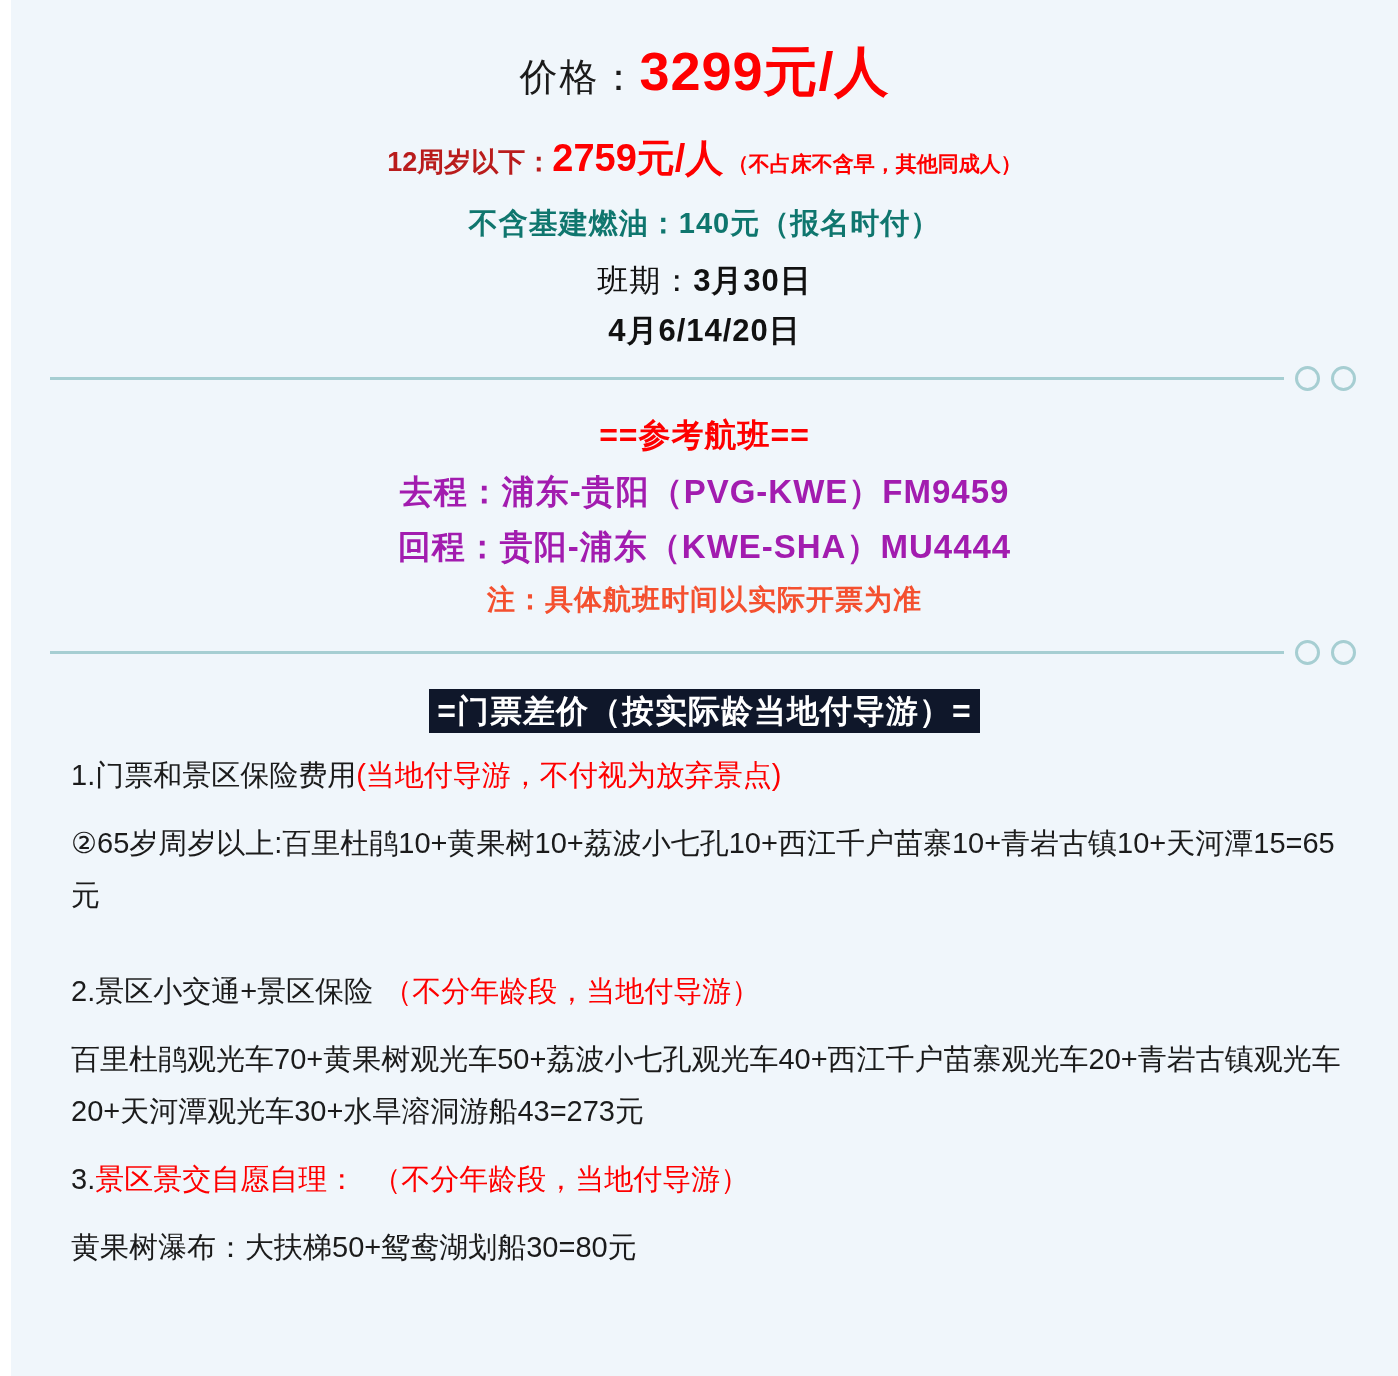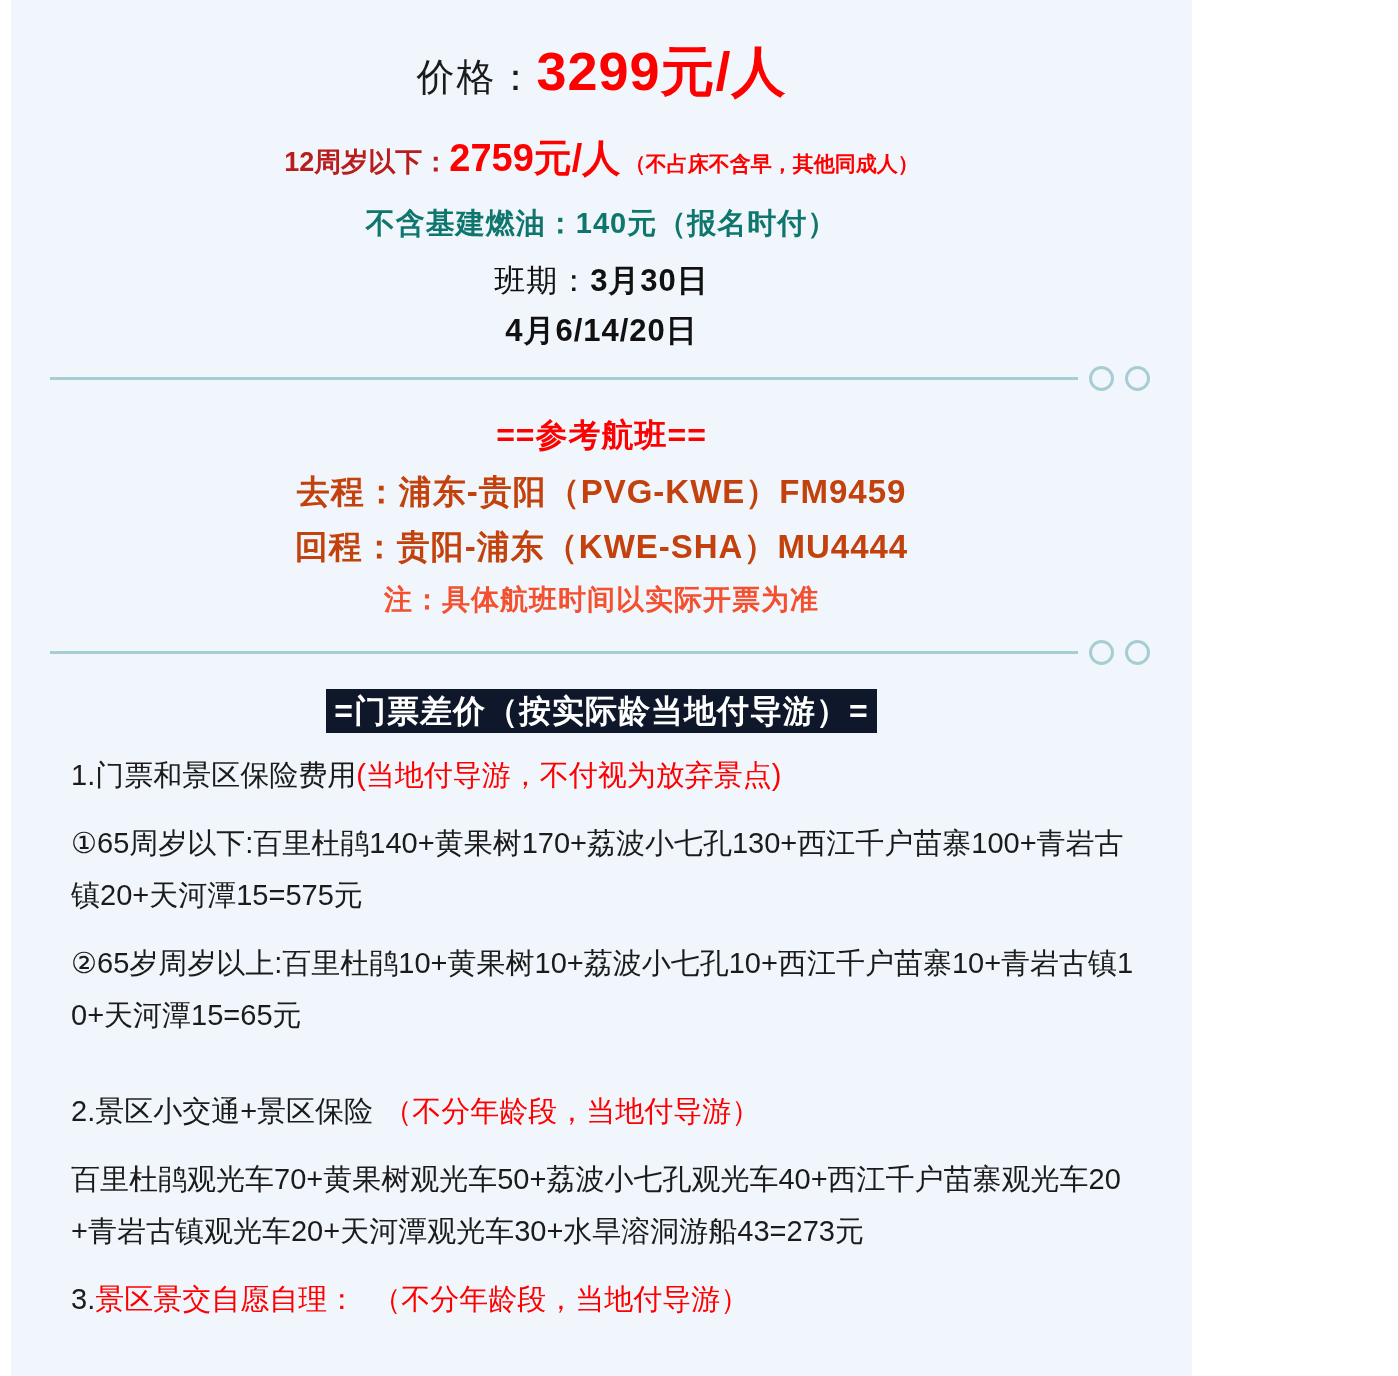--- a/index.html
+++ b/index.html
@@ -1,20 +1,20 @@
 <!DOCTYPE html>
 <html><head>
 <meta charset="utf-8">
 <style>
   html,body{margin:0;padding:0;background:#ffffff;}
   body{font-family:"Liberation Sans","DejaVu Sans",sans-serif;color:#1b1b1b;}
   .panel{
     position:relative;
     margin-left:11px;
-    width:1181px;
+    width:1387px;
     height:1376px;
     background:#f0f6fb;
     overflow:hidden;
     box-sizing:border-box;
   }
   .center{text-align:center;}
   
   .hero{padding-top:36px;}
   .price-line{line-height:70px;margin-bottom:16px;}
   .price-label{font-size:38px;font-weight:500;color:#1b1b1b;letter-spacing:2px;}
@@ -28,21 +28,21 @@
   .sched-label{font-weight:500;}
   
   .divider{display:flex;align-items:center;height:26px;padding-left:39px;padding-right:42px;}
   .divider .rule{flex:1;height:3px;background:#a6ced2;}
   .divider .dot{width:19px;height:19px;border:3px solid #a6ced2;border-radius:50%;margin-left:11px;background:transparent;box-sizing:content-box;}
   .divider-1{margin-top:9px;}
   .divider-2{margin-top:20px;}
   
   .flights{padding-top:24px;}
   .flights-title{font-size:32px;font-weight:bold;color:#fe0000;line-height:40px;margin-bottom:16px;letter-spacing:1px;}
-  .flight-line{font-size:33px;font-weight:bold;color:#c2410c;line-height:42px;margin-bottom:13px;letter-spacing:1px;}
+  .flight-line{font-size:33px;font-weight:bold;color:#a21caf;line-height:42px;margin-bottom:13px;letter-spacing:1px;}
   .flight-note{font-size:28px;font-weight:bold;color:#f4502f;line-height:38px;letter-spacing:1px;}
   
   .tickets-header-wrap{text-align:center;margin-top:24px;margin-bottom:8px;}
   .tickets-header{
     display:inline-block;background:#0f172a;color:#ffffff;
     font-size:32px;font-weight:bold;line-height:44px;padding:0 8px;letter-spacing:1px;
   }
   .tbody{padding:0 40px 0 44px;font-size:29px;line-height:52px;word-break:break-all;}
   .tbody p{margin:16px;}
   .red{color:#fe0000;}
@@ -88,21 +88,21 @@
     <div class="dot"></div>
     <div class="dot"></div>
   </div>
 
   <div>
     <div class="tickets-header-wrap">
       <span class="tickets-header">=门票差价（按实际龄当地付导游）=</span>
     </div>
     <div class="tbody">
       <p><span>1.门票和景区保险费用</span><span class="red">(当地付导游，不付视为放弃景点)</span></p>
-      <p>①65周岁以下:百里杜鹃140+黄果树170+荔波小七孔130+西江千户苗寨100+青岩古镇20+天河潭15=575元</p>
       <p>②65岁周岁以上:百里杜鹃10+黄果树10+荔波小七孔10+西江千户苗寨10+青岩古镇10+天河潭15=65元</p>
       <p class="gap-top"><span>2.景区小交通+景区保险</span><span class="red note-space">（不分年龄段，当地付导游）</span></p>
       <p>百里杜鹃观光车70+黄果树观光车50+荔波小七孔观光车40+西江千户苗寨观光车20+青岩古镇观光车20+天河潭观光车30+水旱溶洞游船43=273元</p>
       <p><span>3.</span><span class="red">景区景交自愿自理：</span><span class="red note-space-wide">（不分年龄段，当地付导游）</span></p>
+      <p>黄果树瀑布：大扶梯50+鸳鸯湖划船30=80元</p>
     </div>
   </div>
 
 </div>
 
 </body></html>

